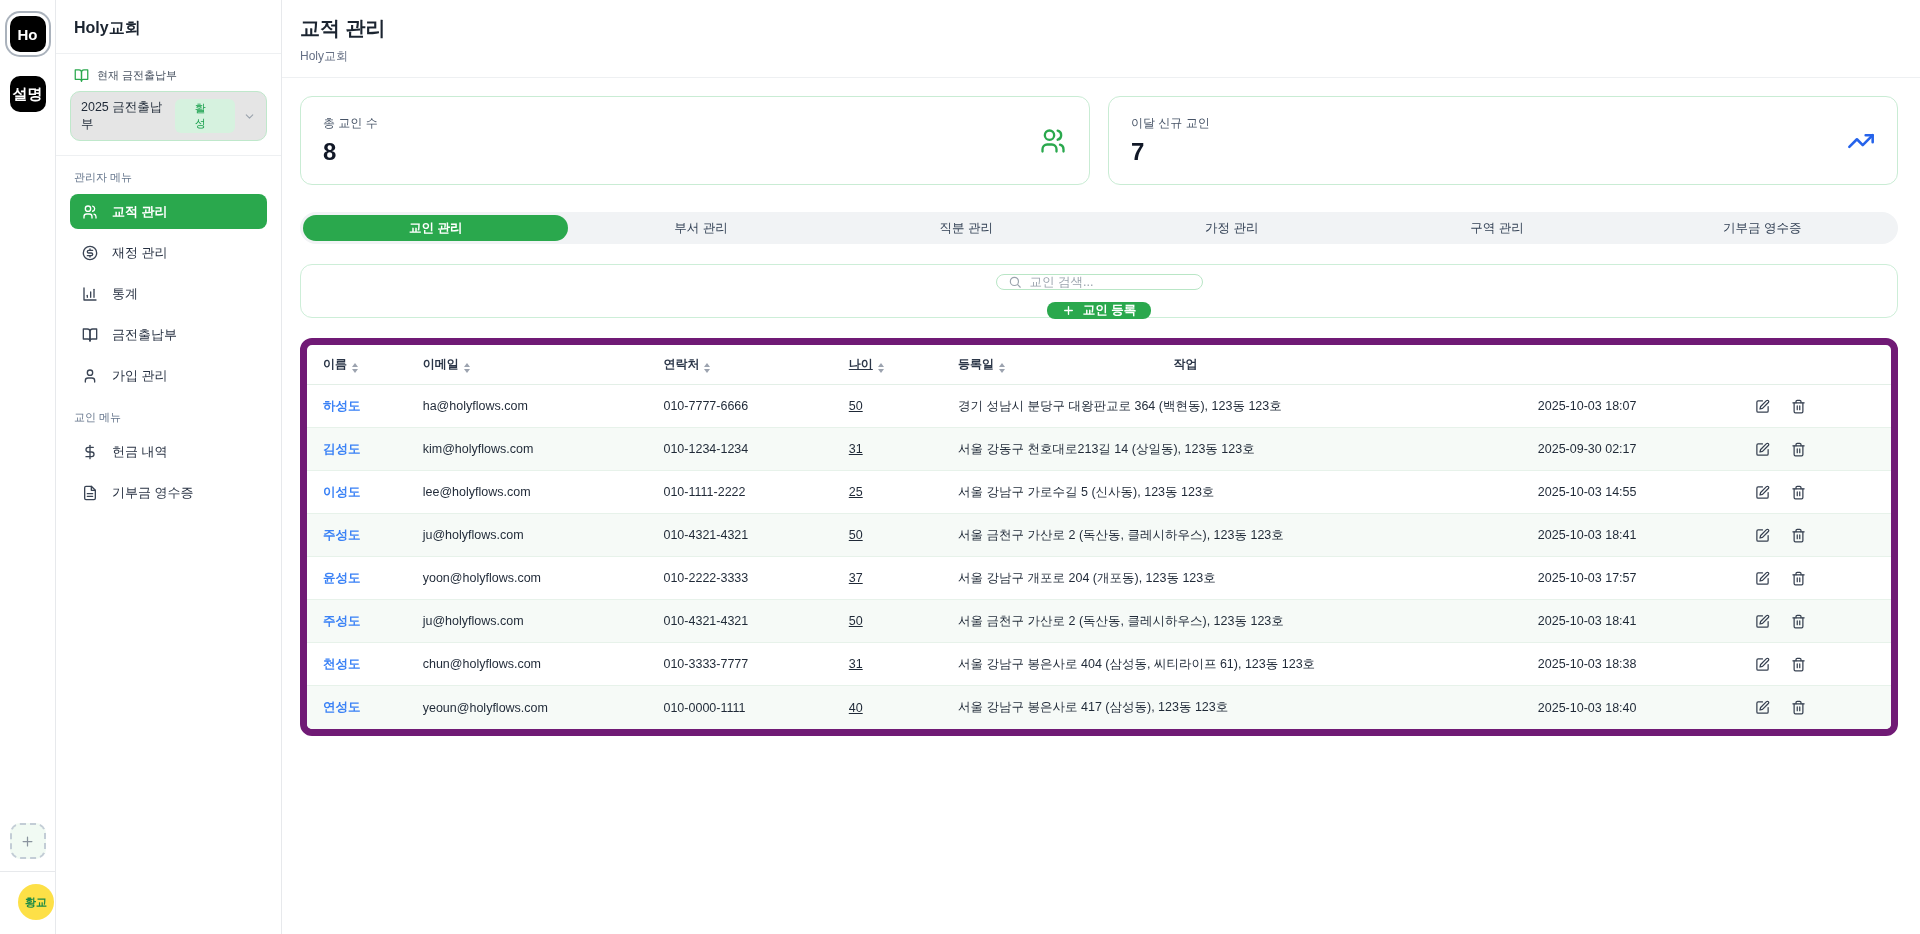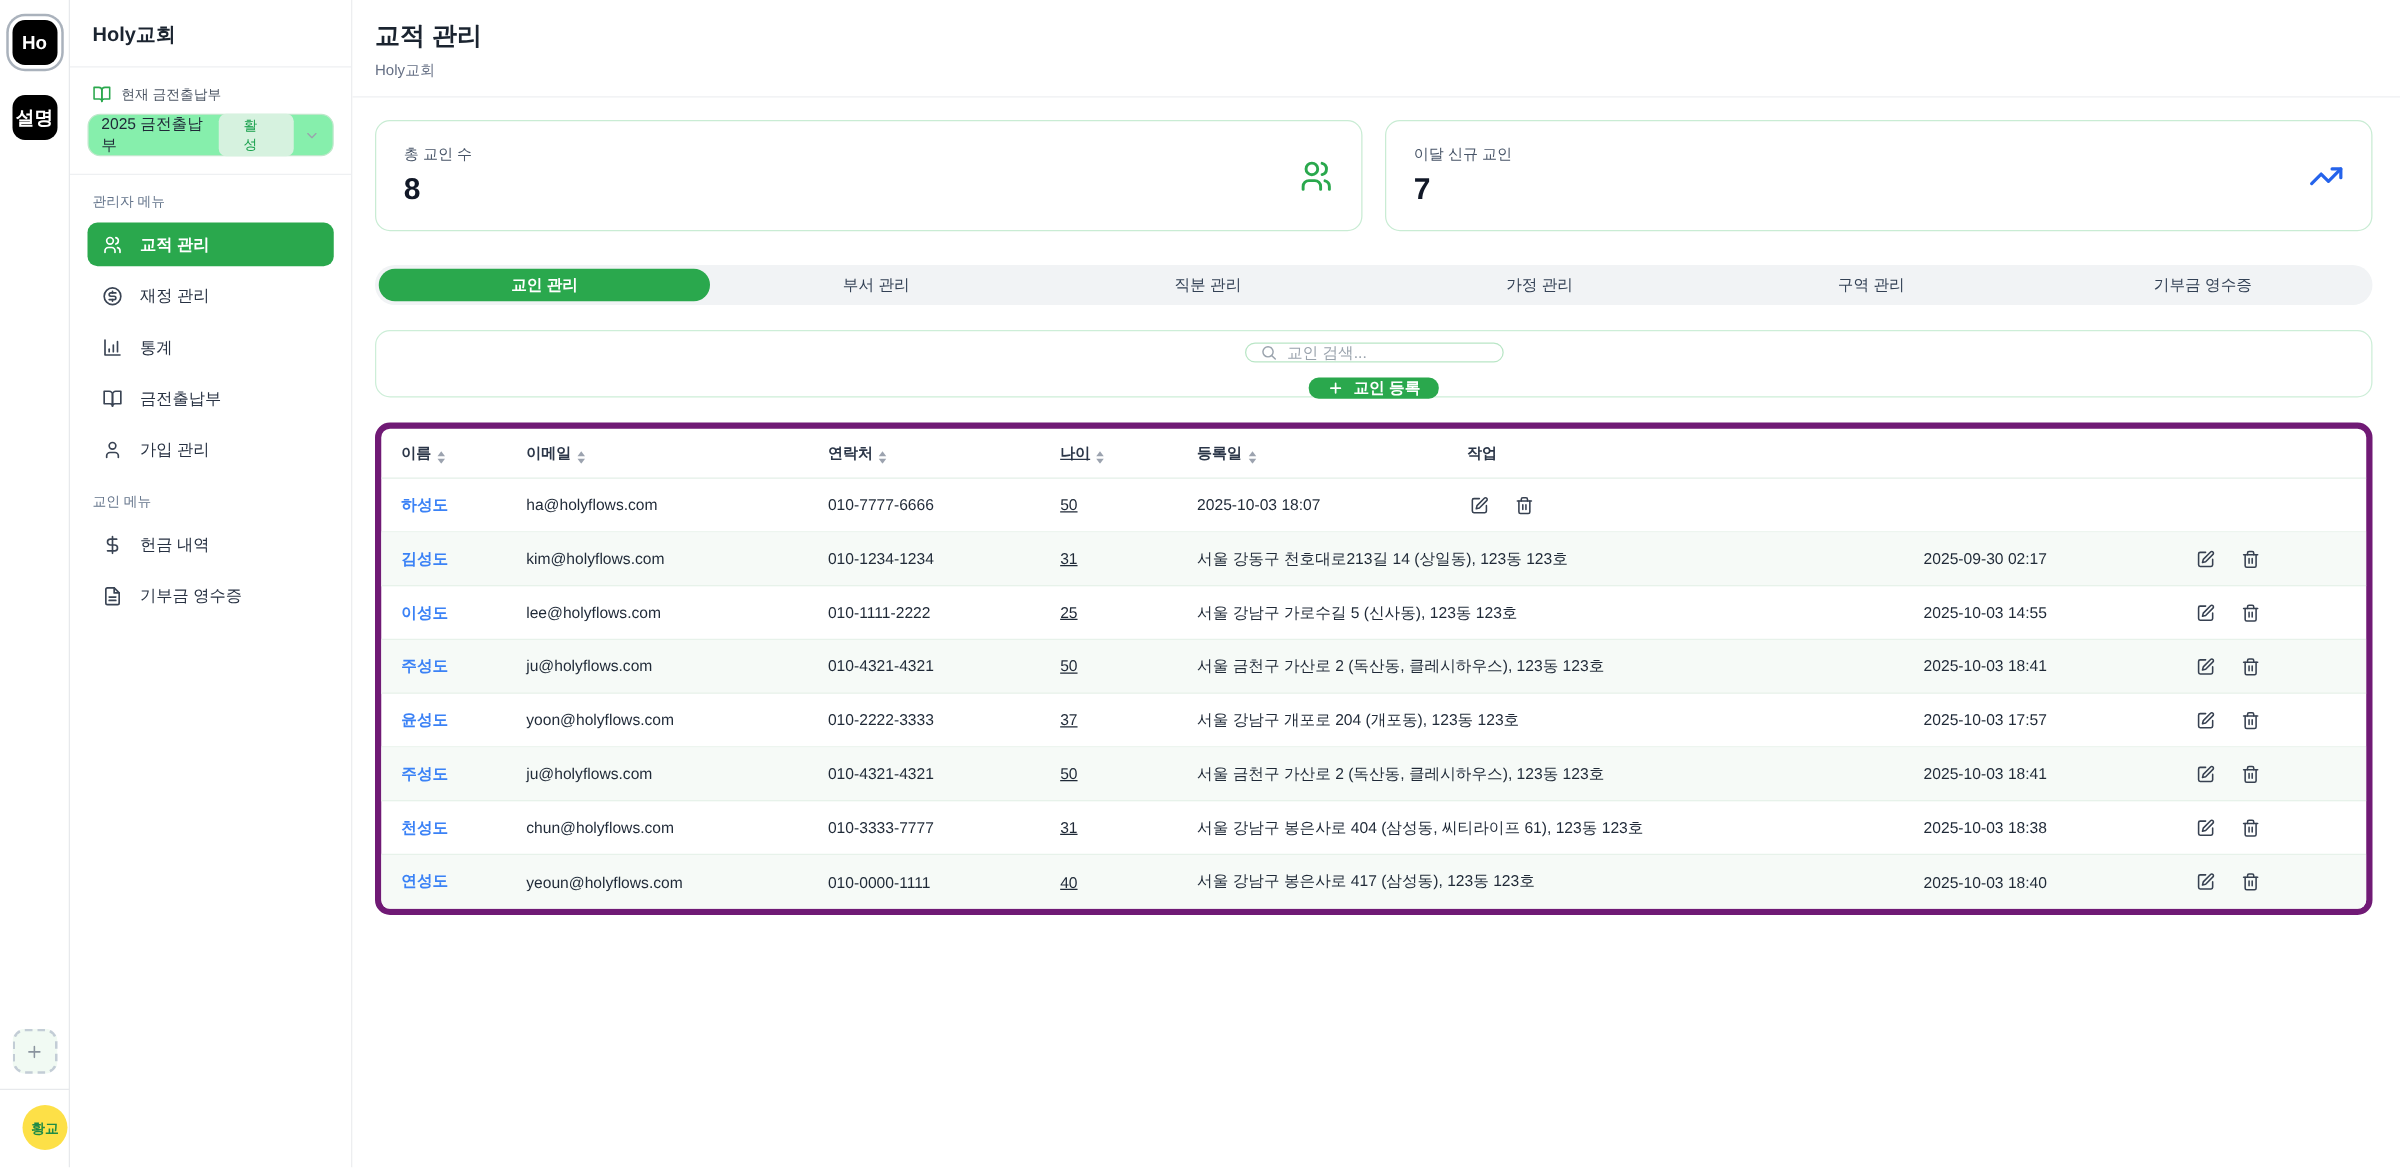--- a/index.html
+++ b/index.html
@@ -45,23 +45,23 @@
   .sidebar {
     width: 226px; height: 100%; flex-shrink: 0;
     border-right: 1px solid #e7e9ec; background: #fff;
     padding: 14px 14px 0; display: flex; flex-direction: column;
   }
   .sb-title { font-size: 16px; font-weight: bold; color: #1b2430; padding: 4px 4px 14px; }
   .sb-divider { border-top: 1px solid #eef0f2; margin: 0 -14px; }
   .sb-ledger-label { display: flex; align-items: center; gap: 8px; margin: 14px 4px 8px; font-size: 11px; color: #4b5563; }
   .sb-ledger-label svg { color: #2aa84d; }
   .sb-select {
-    border: 1px solid #bfe8cb; border-radius: 10px; height: 34px;
+    border: 1px solid #bfe8cb; border-radius: 10px; height: 50px;
     display: flex; align-items: center; gap: 8px; padding: 0 10px;
-    font-size: 12.5px; color: #1f2937; cursor: pointer; background: #86efac;
+    font-size: 12.5px; color: #1f2937; cursor: pointer; background: #e5e5e5;
     margin-bottom: 14px;
   }
   .sb-badge {
     background: #d6f2df; color: #18a04c; border-radius: 6px;
     padding: 2px 20px; font-size: 11px;
   }
   .sb-select .chev { margin-left: auto; color: #9aa3ad; }
   .sb-section { font-size: 11px; color: #64748b; margin: 14px 4px 6px; }
   .sb-item {
     display: flex; align-items: center; gap: 14px;
@@ -116,21 +116,21 @@
     font-family: inherit; background: transparent;
   }
   .search-box input::placeholder { color: #9aa3ad; }
   .register-btn {
     height: 35px; background: #2aa84d; color: #fff; border: none; border-radius: 8px;
     font-size: 12.5px; font-weight: bold; padding: 0 15px;
     display: flex; align-items: center; gap: 8px; cursor: pointer; font-family: inherit;
   }
 
   .table-card {
-    margin-top: 20px; border: 5px solid #701a75; border-radius: 12px;
+    margin-top: 20px; border: 7px solid #701a75; border-radius: 12px;
     overflow: hidden; background: #fff;
   }
   .trow, .thead { display: flex; align-items: center; }
   .thead { height: 40px; border-bottom: 1px solid #e3efe7; font-size: 12px; font-weight: bold; color: #2b3648; }
   .trow { height: 43px; border-bottom: 1px solid #e7f2ea; font-size: 12.5px; color: #1f2937; }
   .trow:last-child { border-bottom: none; }
   .trow:nth-child(even) { background: #f6faf7; }
   .cell { padding: 0 8px; white-space: nowrap; overflow: hidden; text-overflow: ellipsis; }
   .col-name   { width: 6.8%;  padding-left: 16px; }
   .col-email  { width: 15.2%; }
@@ -361,20 +361,21 @@
               <i class="down"></i>
             </span></div>
         <div class="cell col-actions"><span>작업</span></div>
       </div>
       <div id="table-body">
         <div class="trow">
           <div class="cell col-name"><span class="name-link">하성도</span></div>
           <div class="cell col-email">ha@holyflows.com</div>
           <div class="cell col-phone">010-7777-6666</div>
           <div class="cell col-age">50</div>
+          <div class="cell col-addr">경기 성남시 분당구 대왕판교로 364 (백현동), 123동 123호</div>
           <div class="cell col-date">2025-10-03 18:07</div>
           <div class="cell col-actions">
             <div class="actions">
               <button class="icon-btn">
                 <span>
                   <svg width="15" height="15" viewBox="0 0 24 24" fill="none" stroke="currentColor" stroke-width="2" stroke-linecap="round" stroke-linejoin="round">
                       <path d="M12 3H5a2 2 0 0 0-2 2v14a2 2 0 0 0 2 2h14a2 2 0 0 0 2-2v-7"></path>
                       <path d="M18.375 2.625a2.121 2.121 0 1 1 3 3L12 15l-4 1 1-4z"></path>
                     </svg>
                 </span>

